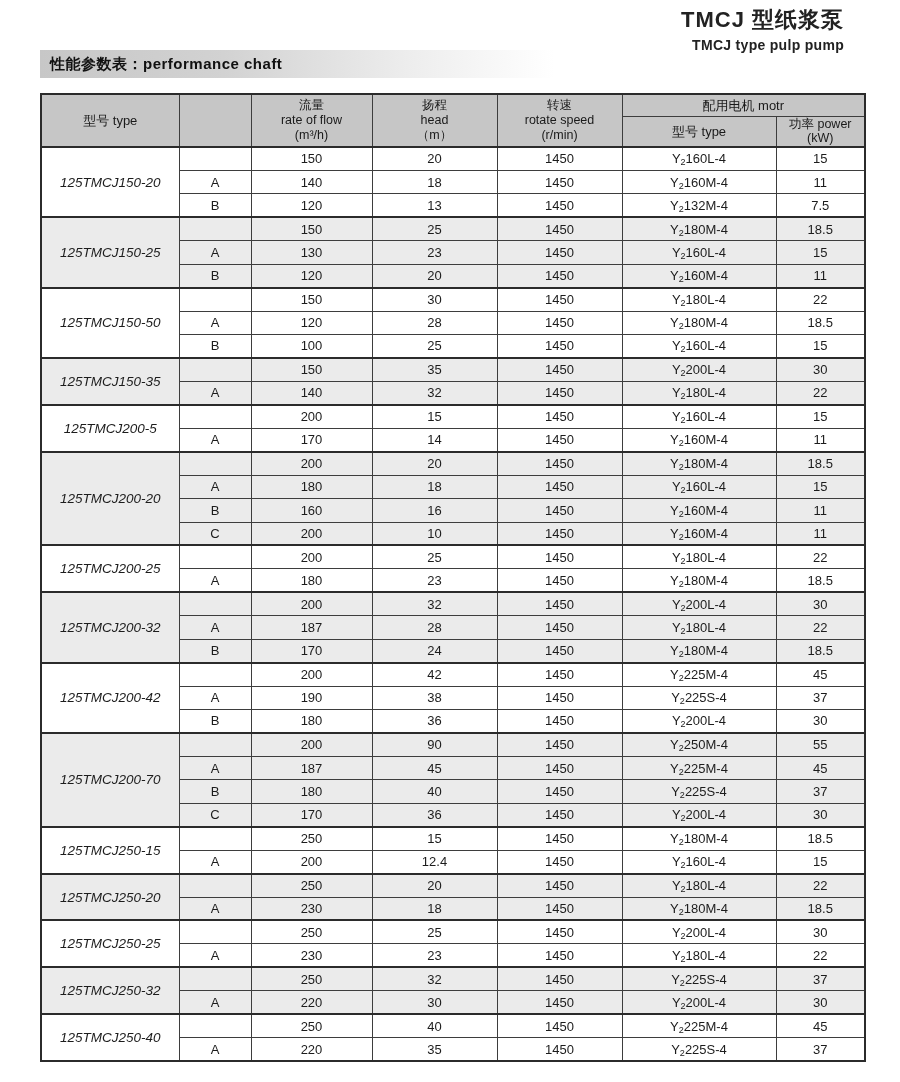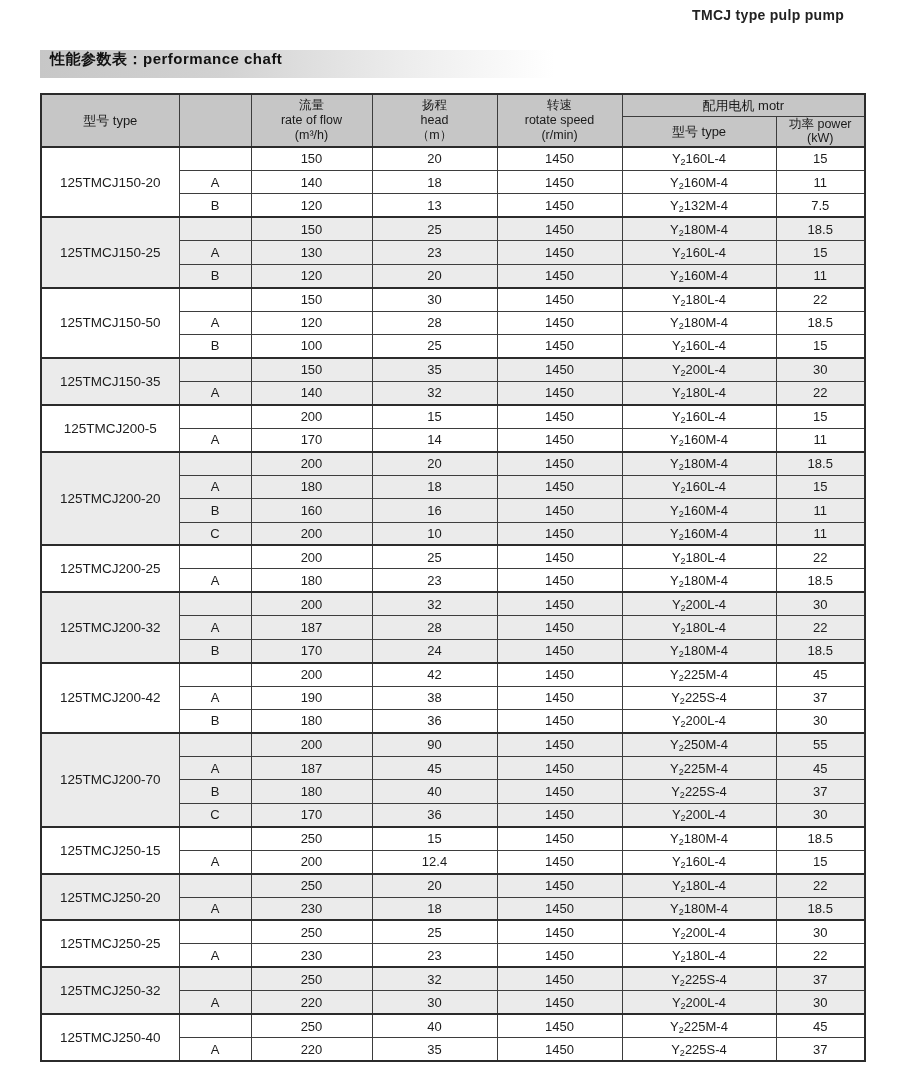--- a/index.html
+++ b/index.html
@@ -15,21 +15,21 @@
   
   .titles { position: absolute; top: 5px; right: 56px; text-align: right; }
   .title-cn { font-size: 22px; font-weight: bold; color: #222; letter-spacing: 1px; }
   .title-en { font-size: 14px; font-weight: 700; color: #222; margin-top: 2px; letter-spacing: 0.3px; }
 
   
   .section-bar {
     position: absolute; top: 50px; left: 40px;
     width: 525px; height: 28px;
     background: linear-gradient(90deg, #c7c7c7 0%, #d2d2d2 35%, #ededed 70%, rgba(255,255,255,0) 98%);
-    display: flex; 
+    display: flex; align-items: center;
   }
   .section-title { font-size: 15px; font-weight: bold; padding-left: 10px; letter-spacing: 0.5px; color: #111; }
 
   
   table.perf {
     position: absolute; top: 93px; left: 40px;
     width: 824px;
     border-collapse: collapse;
     table-layout: fixed;
     border: 2.5px solid #2b2b2b;
@@ -50,30 +50,31 @@
   }
   .perf thead tr.hrow1 { height: 22px; }
   .perf thead tr.hrow2 { height: 27px; }
   .perf thead th .hline { display: block; }
   .perf tbody td {
     height: 23.45px;
     font-size: 13px;
     background: #ffffff;
   }
   .perf tbody tr.shaded td { background: #ebebeb; }
-  .perf tbody td.model-cell { font-size: 13.5px; }
+  .perf tbody td.model-cell { font-size: 13.5px; font-style: italic; }
   .perf tbody tr.group-start td { border-top: 2.5px solid #2b2b2b; }
   .perf sub { font-size: 9px; line-height: 0; vertical-align: -2px; }
 </style>
 </head>
 <body>
 
 <div class="page">
 
   <div class="titles">
+    <div class="title-cn">TMCJ 型纸浆泵</div>
     <div class="title-en">TMCJ type pulp pump</div>
   </div>
 
   <div class="section-bar">
     <span class="section-title">性能参数表：performance chaft</span>
   </div>
 
   <table class="perf">
     <colgroup>
       <col style="width:138px">

